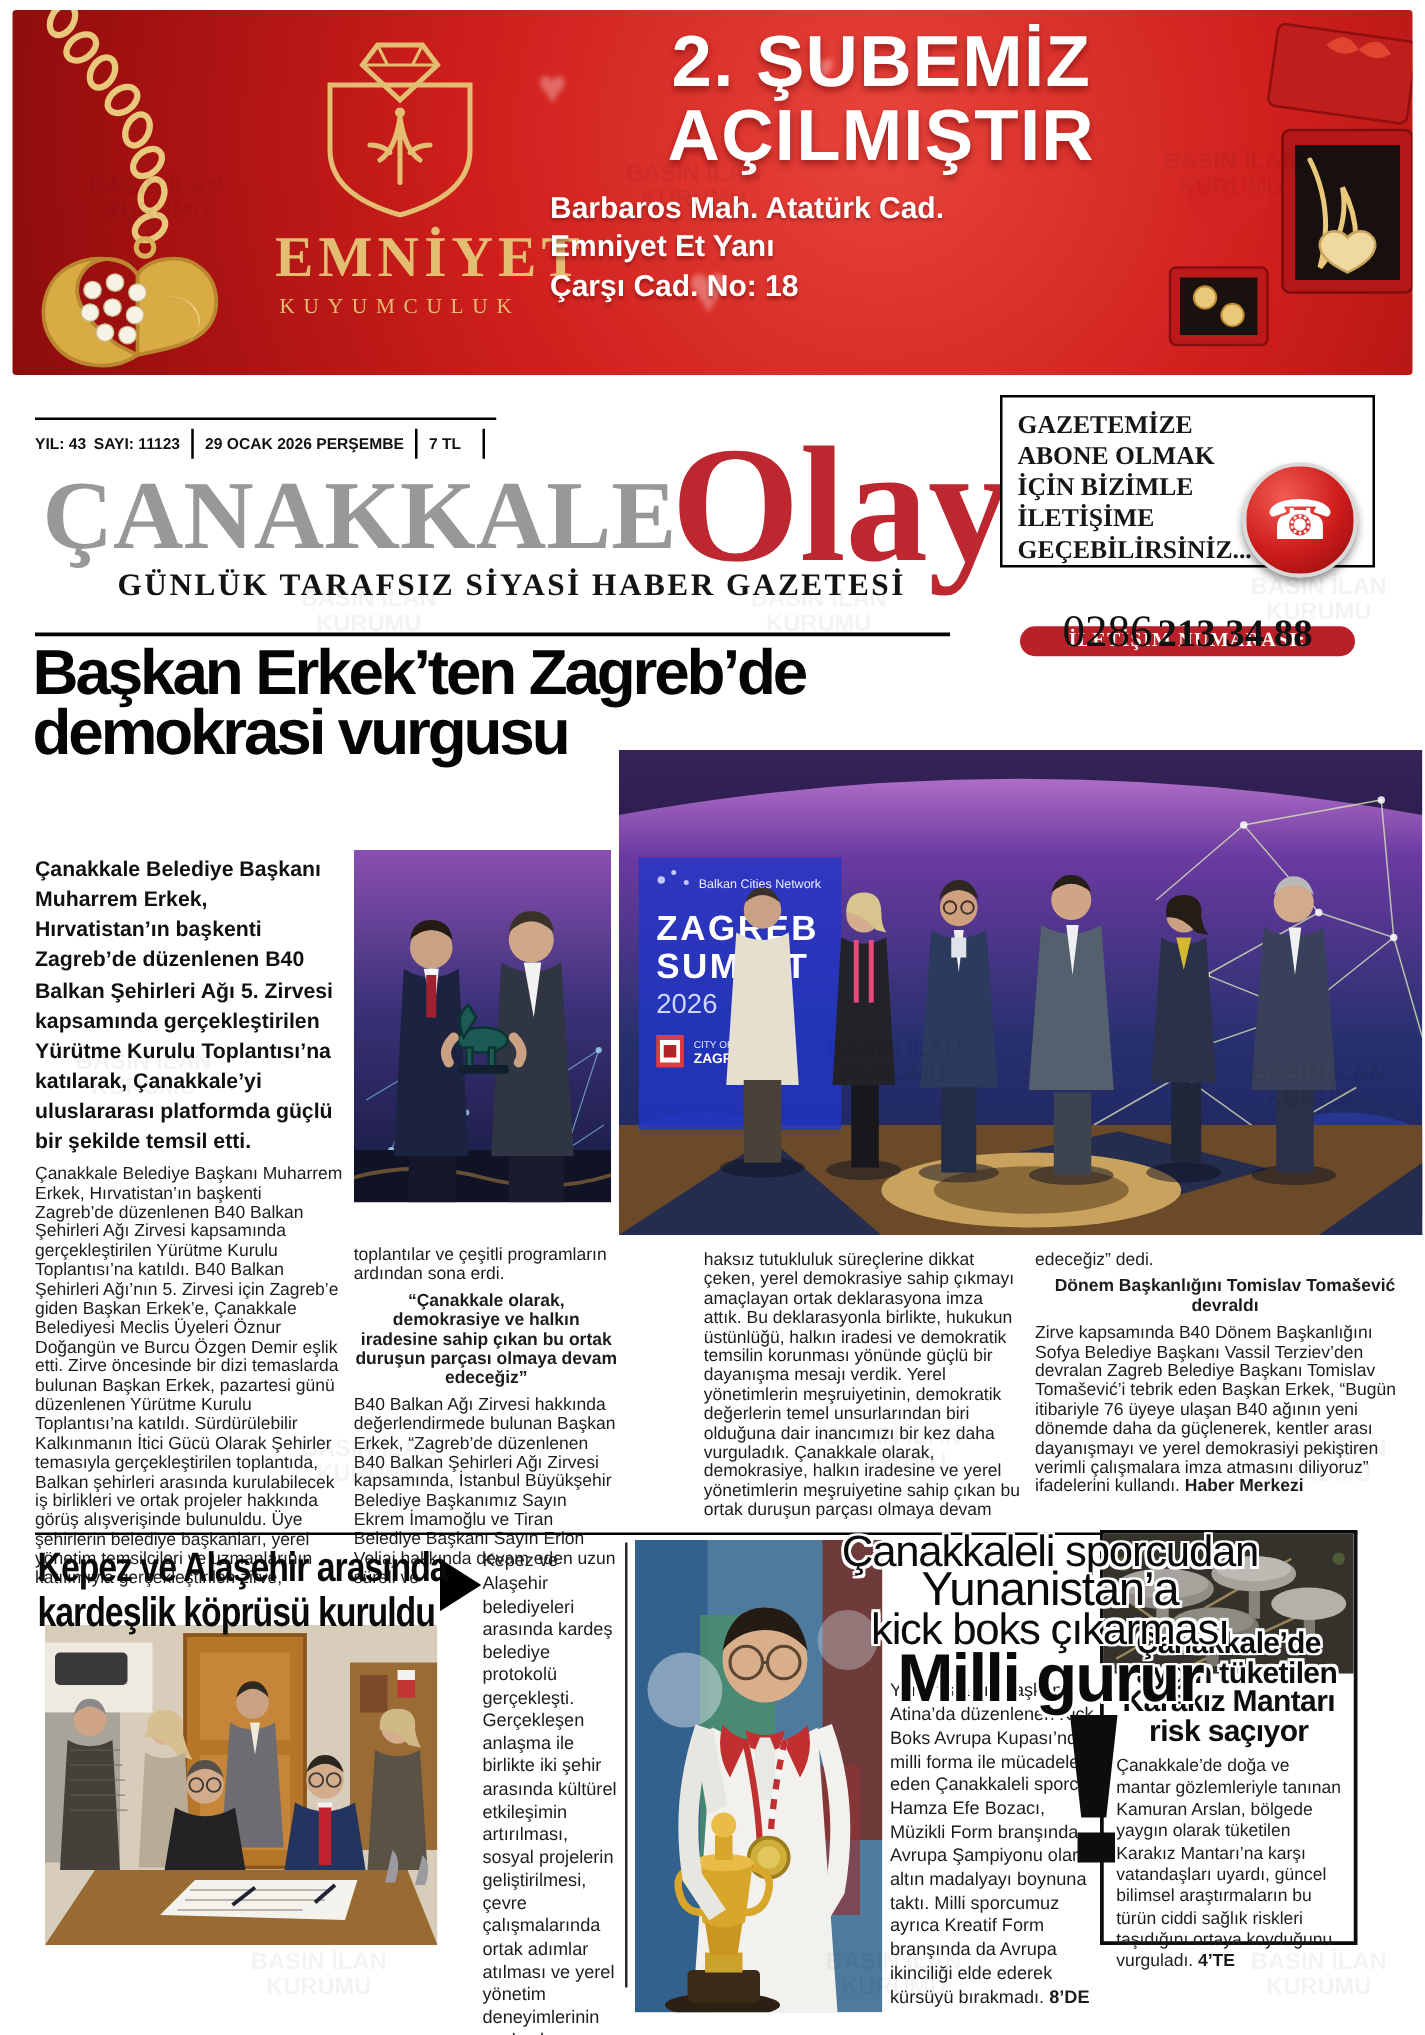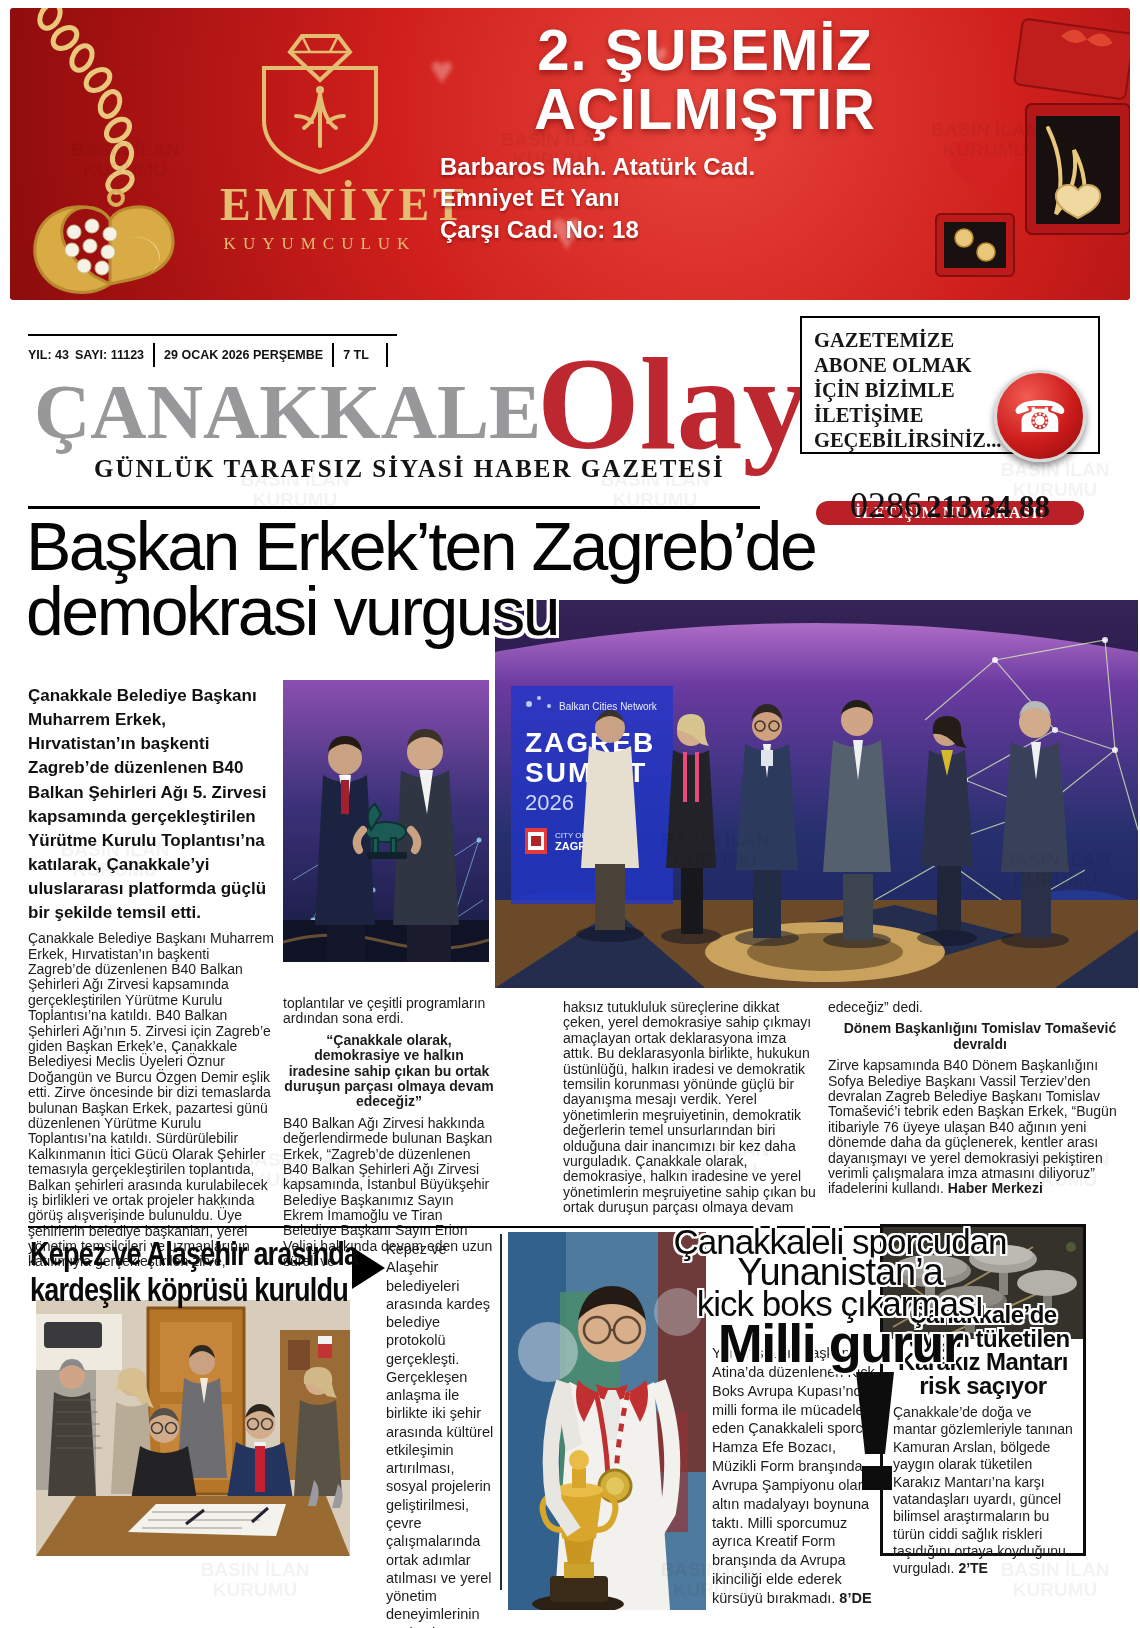--- a/index.html
+++ b/index.html
@@ -48,21 +48,21 @@
      display:flex;align-items:center;justify-content:center;color:#fff;font-size:44px;}
   .phone-pill{position:absolute;left:14px;top:140px;width:268px;background:#b92028;color:#fff;
      border-radius:15px;text-align:center;font-family:"Liberation Serif",serif;font-weight:bold;
      font-size:16px;letter-spacing:1px;padding:3px 0;margin-top:43px;}
   .phone-number{position:absolute;left:0;top:166px;width:100%;text-align:center;
      font-family:"Liberation Serif",serif;color:#111;}
   .phone-number .pfx{font-size:36px;}
   .phone-number .num{font-size:31px;font-weight:bold;}
   
   .main-headline{position:absolute;left:26px;top:514px;z-index:6;margin:0;
-     font-size:68px;font-weight:400;letter-spacing:-2.5px;line-height:.95;color:#050505;}
+     font-size:51px;font-weight:700;letter-spacing:-2.5px;line-height:.95;color:#050505;}
   .outline3{text-shadow:-3px -3px 0 #fff,3px -3px 0 #fff,-3px 3px 0 #fff,3px 3px 0 #fff,
      -3px 0 0 #fff,3px 0 0 #fff,0 -3px 0 #fff,0 3px 0 #fff;}
   .outline2{text-shadow:-2px -2px 0 #fff,2px -2px 0 #fff,-2px 2px 0 #fff,2px 2px 0 #fff,
      -2px 0 0 #fff,2px 0 0 #fff,0 -2px 0 #fff,0 2px 0 #fff;}
   .photo{position:absolute;overflow:hidden;}
   .photo svg{display:block;width:100%;height:100%;}
   .ph-left{left:283px;top:680px;width:206px;height:282px;}
   .ph-main{left:495px;top:600px;width:643px;height:388px;z-index:1;}
   .col{position:absolute;font-size:14px;line-height:1.1;color:#1c1c1c;}
   .col p{margin:0 0 6px 0;}
@@ -556,21 +556,21 @@
       </svg>
     </div>
     <div class="mush-headline">
       <div class="outline2">Çanakkale’de</div>
       <div class="outline2">yaygın tüketilen</div>
       <div>Karakız Mantarı</div>
       <div>risk saçıyor</div>
     </div>
     <div class="mush-body">
       <span>Çanakkale’de doğa ve mantar gözlemleriyle tanınan Kamuran Arslan, bölgede yaygın olarak tüketilen Karakız Mantarı’na karşı vatandaşları uyardı, güncel bilimsel araştırmaların bu türün ciddi sağlık riskleri taşıdığını ortaya koyduğunu vurguladı.</span>
-      <span class="cont">2’TE</span>
+      <span class="cont">4’TE</span>
     </div>
   </aside>
   <svg class="excl" width="58" height="122" viewBox="0 0 58 122">
     <polygon points="6,0 44,0 35,82 15,82" fill="#0d0d0d"></polygon>
     <rect x="12" y="94" width="30" height="24" fill="#0d0d0d"></rect>
   </svg>
 
 </div>
 
 </body></html>

